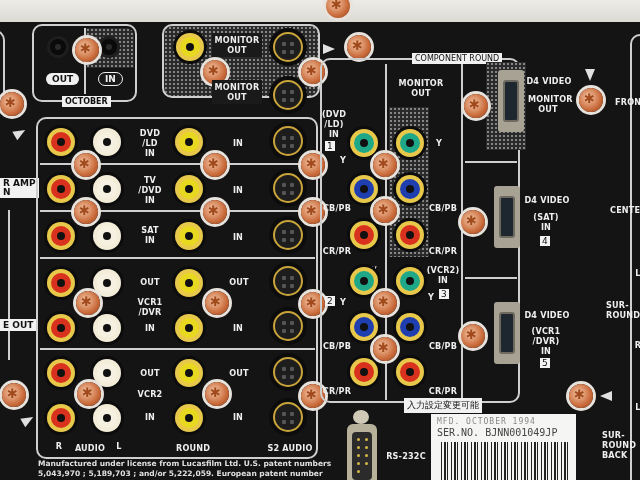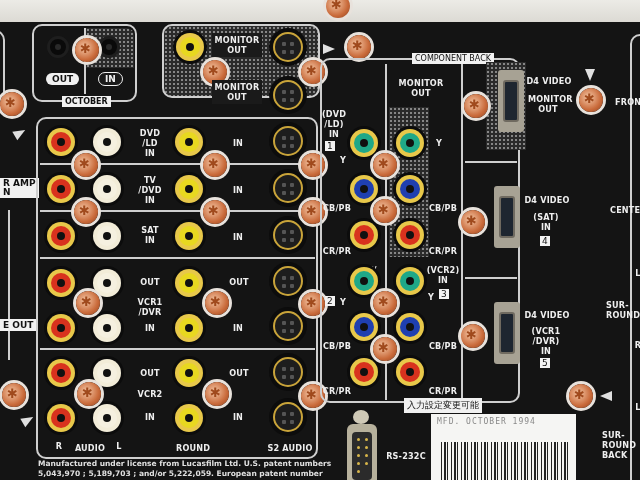--- a/index.html
+++ b/index.html
@@ -304,21 +304,21 @@
 
 <div class="lbl" style="left:54px;top:441px;width:10px;">R</div>
 <div class="lbl" style="left:74px;top:443px;width:32px;">AUDIO</div>
 <div class="lbl" style="left:114px;top:441px;width:10px;">L</div>
 <div class="lbl" style="left:176px;top:443px;width:32px;">ROUND</div>
 <div class="lbl" style="left:264px;top:443px;width:52px;">S2 AUDIO</div>
 
 <div class="license">Manufactured under license from Lucasfilm Ltd. U.S. patent numbers 5,043,970 ; 5,189,703 ; and/or 5,222,059. European patent number 0323830. Other U.S.</div>
 
 <div class="box" style="left:320px;top:58px;width:200px;height:345px;border-radius:10px;"></div>
-<div class="label-white" style="left:412px;top:53px;font-size:8px;font-weight:normal;">COMPONENT BACK</div>
+<div class="label-white" style="left:412px;top:53px;font-size:8px;font-weight:normal;">COMPONENT ROUND</div>
 <div class="vline" style="left:385px;top:64px;height:336px;"></div>
 <div class="vline" style="left:461px;top:64px;height:336px;"></div>
 <div class="hline" style="left:465px;top:161px;width:52px;"></div>
 <div class="hline" style="left:465px;top:277px;width:52px;"></div>
 <div class="lbl" style="left:396px;top:78px;width:50px;white-space:pre;">MONITOR
 OUT</div>
 <div class="dots" style="left:389px;top:107px;width:40px;height:150px;"></div>
 
 <div class="lbl" style="left:320px;top:109px;width:28px;white-space:pre;">(DVD
 /LD)
@@ -468,14 +468,15 @@
   <div class="p" style="left:14px;top:46px;"></div>
     <div class="p" style="left:22px;top:46px;"></div>
   <div class="p" style="left:14px;top:54px;"></div>
     <div class="p" style="left:22px;top:54px;"></div>
   <div class="p" style="left:14px;top:62px;"></div>
 </div>
 <div class="lbl" style="left:384px;top:451px;width:44px;">RS-232C</div>
 
 <div class="serial">
   <div class="t1">MFD.     OCTOBER     1994</div>
+  <div class="t2">SER.NO. BJNN001049JP</div>
   <div class="barcode"></div>
 </div>
 
 </body></html>

